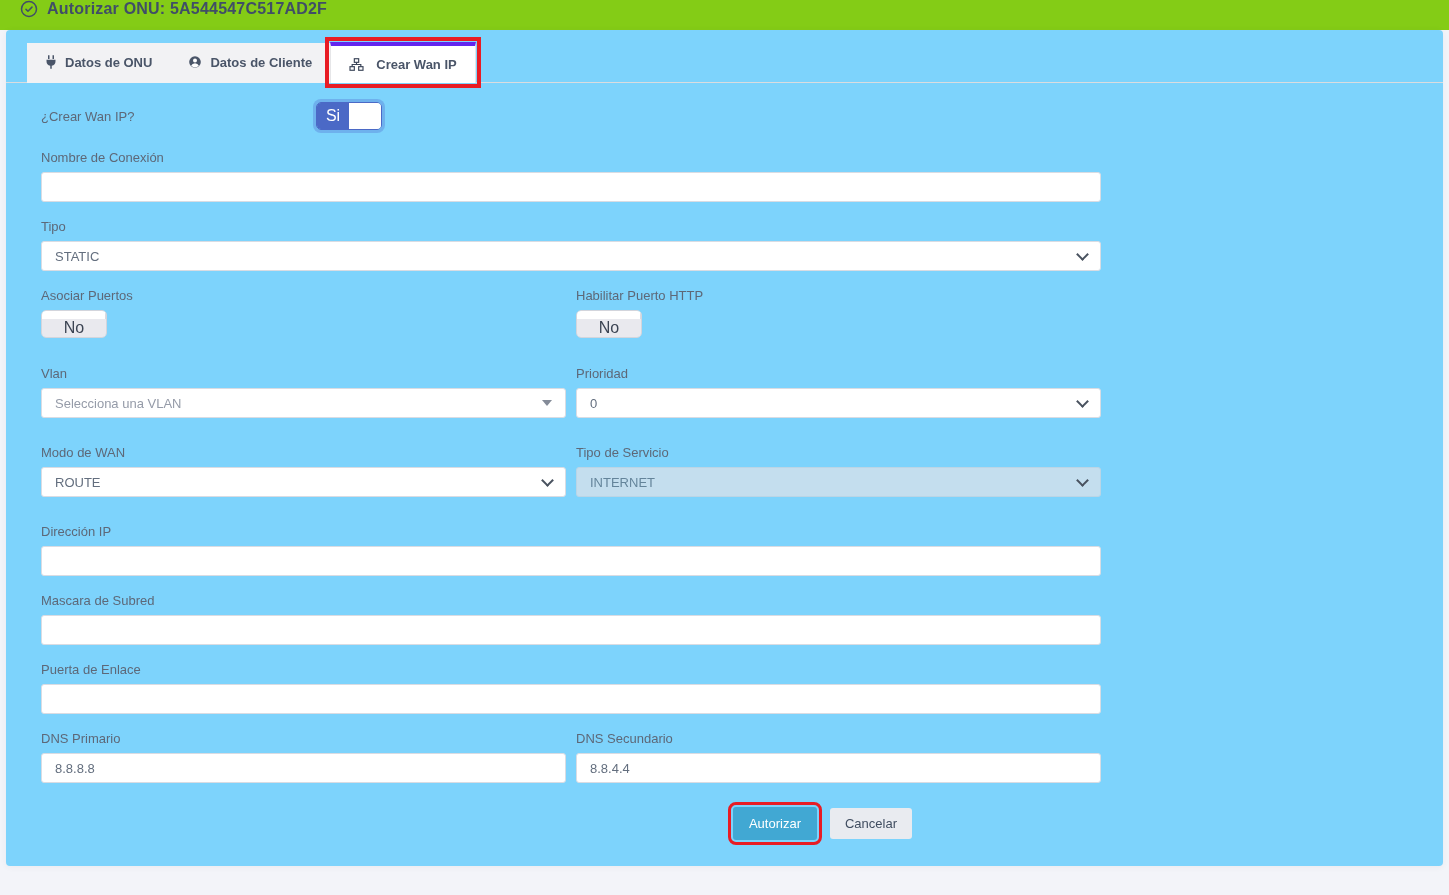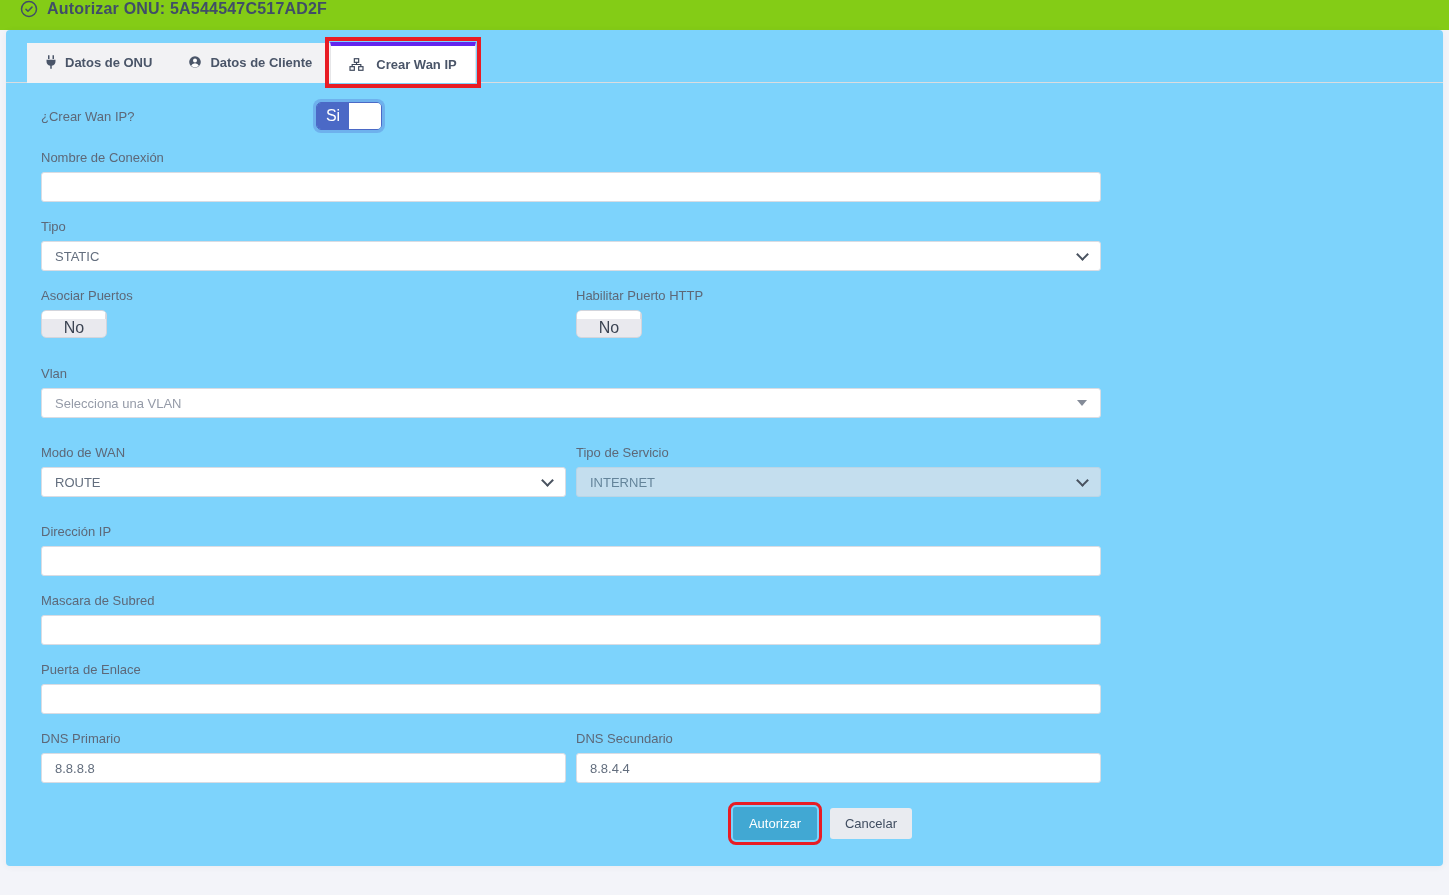--- a/index.html
+++ b/index.html
@@ -211,20 +211,28 @@
     </div>
 
     <div class="two-col group-sel">
       <div class="col">
         <label class="lbl">Vlan</label>
         <div class="select2">
           <span>Selecciona una VLAN</span>
           <span class="s2-arrow"></span>
         </div>
       </div>
+      <div class="col">
+        <label class="lbl">Prioridad</label>
+        <div class="selwrap">
+          <select>
+            <option>0</option>
+          </select>
+        </div>
+      </div>
     </div>
 
     <div class="two-col group-sel">
       <div class="col">
         <label class="lbl">Modo de WAN</label>
         <div class="selwrap">
           <select>
             <option>ROUTE</option>
           </select>
         </div>

